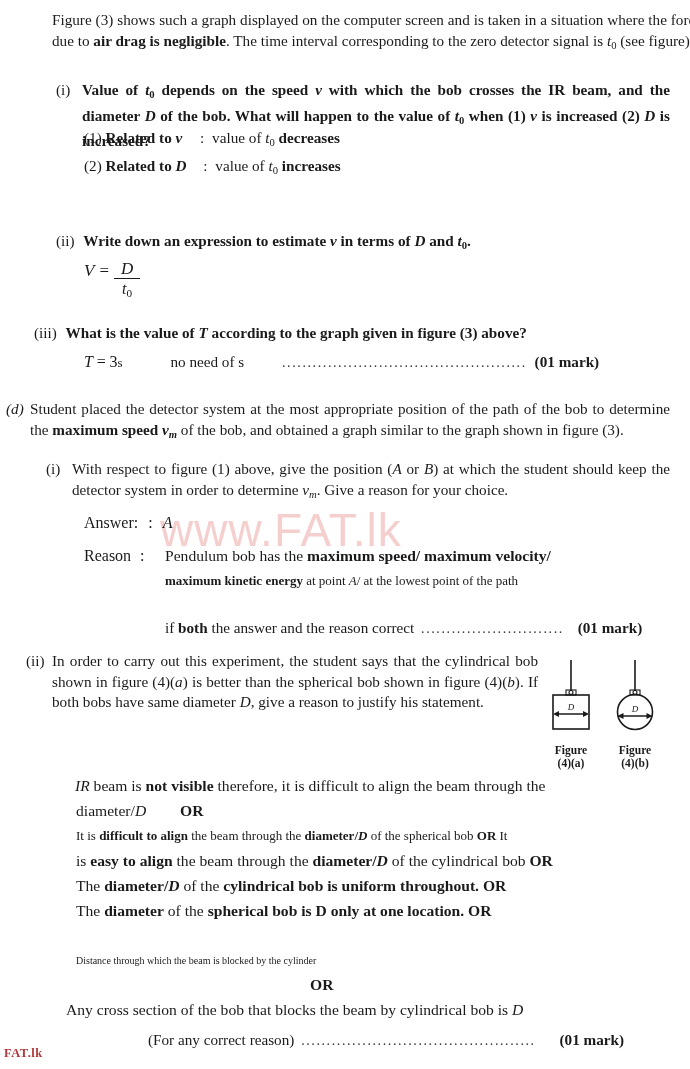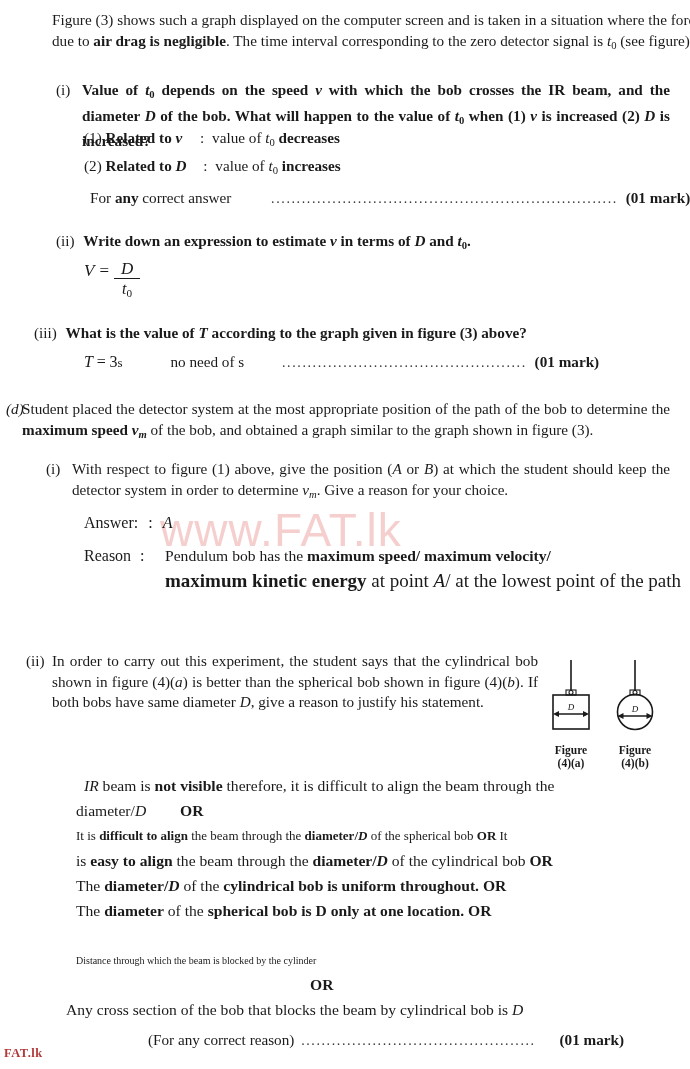--- a/index.html
+++ b/index.html
@@ -152,25 +152,20 @@
   </div>
 
   <div class="line" style="left:84px; top:156px;">
     <span>(2)</span>
     <b>Related to </b><b><i>D</i></b>
     <span style="display:inline-block;width:13px"></span><span>:</span>
     <span style="display:inline-block;width:4px"></span><span>value of </span><i>t</i><span class="subn">0</span>
     <b>increases</b>
   </div>
 
-  <div class="line" style="left:90px; top:188px;">
-    <span>For </span><b>any</b><span> correct answer</span>
-    <span style="display:inline-block;width:36px"></span><span class="dots">....................................................................</span>
-    <span style="display:inline-block;width:4px"></span><span class="mark">(01 mark)</span>
-  </div>
 
   <div class="line" style="left:56px; top:231px;text-align:right;">
     <span>(ii)</span>
     <span style="display:inline-block;width:5px"></span><b>Write down an expression to estimate </b><b><i>v</i></b><b> in terms of </b><b><i>D</i></b><b> and </b><b><i>t</i></b><b class="subn">0</b><b>.</b>
   </div>
 
   <div style="position:absolute; left:84px; top:258px; z-index:2; display:flex; align-items:flex-start;">
     <span style="font-size:17px; font-style:italic; line-height:26px;">V</span>
     <span style="font-size:17px; line-height:26px; margin:0 5px;">=</span>
     <span style="display:inline-block; text-align:center; line-height:1;">
@@ -190,21 +185,21 @@
     <i style="font-size:16px">T</i>
     <span style="font-size:16px">=</span>
     <span style="font-size:16px">3</span><span style="font-size:13px">s</span>
     <span style="display:inline-block;width:44px"></span><span>no need of s</span>
     <span style="display:inline-block;width:34px"></span><span class="dots">................................................</span>
     <span style="display:inline-block;width:4px"></span><span class="mark">(01 mark)</span>
   </div>
 
   <div class="hang" style="left:6px; top:399px; width:664px;">
     <span class="tag" style="width:24px"><i>(d)</i></span>
-    <span class="body" style="margin-left:16px">
+    <span class="body" style="margin-left:24px">
       <span>Student placed the detector system at the most appropriate position of the path of the bob to</span>
       <span>determine the </span><b>maximum speed</b> <b><i>v</i></b><b class="sub">m</b><span> of the bob, and obtained a graph similar to the graph shown in</span>
       <span>figure (3).</span>
     </span>
   </div>
 
   <div class="hang" style="left:46px; top:459px; width:624px;">
     <span class="tag">(i)</span>
     <span class="body">
       <span>With respect to figure (1) above, give the position (</span><i>A</i><span> or </span><i>B</i><span>) at which the student should</span>
@@ -218,24 +213,29 @@
     <span style="display:inline-block;width:6px"></span><i>A</i>
   </div>
 
   <div class="line" style="left:84px; top:546px; font-size:16px;">
     <span>Reason</span>
     <span style="display:inline-block;width:5px"></span><span>:</span>
   </div>
   <div class="line" style="left:165px; top:546px; font-size:15.6px;">
     <span>Pendulum bob has the </span><b>maximum speed/ maximum velocity/</b>
   </div>
-  <div class="line" style="left:165px; top:571px; font-size:19px;">
+  <div class="line" style="left:165px; top:571px; font-size:13px;">
     <b>maximum kinetic energy</b><span> at point </span><i>A</i><span>/ at the lowest point of the path</span>
   </div>
 
+  <div class="line" style="left:165px; top:618px;">
+    <span>if </span><b>both</b><span> the answer and the reason correct</span>
+    <span style="display:inline-block;width:3px"></span><span class="dots">............................</span>
+    <span style="display:inline-block;width:10px"></span><span class="mark">(01 mark)</span>
+  </div>
 
   <div class="hang" style="left:26px; top:651px; width:512px;">
     <span class="tag">(ii)</span>
     <span class="body">
       <span>In order to carry out this experiment, the student says that the cylindrical</span>
       <span>bob shown in figure (4)(</span><i>a</i><span>) is better than the spherical bob shown in figure</span>
       <span>(4)(</span><i>b</i><span>). If both bobs have same diameter </span><i>D</i><span>, give a reason to justify his</span>
       <span>statement.</span>
     </span>
   </div>
@@ -275,21 +275,21 @@
       <polygon points="7.5,56 13.5,53 13.5,59" fill="#1a1a1a"></polygon>
       <polygon points="42.5,56 36.5,53 36.5,59" fill="#1a1a1a"></polygon>
       <text x="25" y="52" font-family="Liberation Serif, serif" font-size="9" font-style="italic" text-anchor="middle" fill="#1a1a1a">D</text>
     </svg>
   </div>
   <div class="figcap" style="left:605px; top:744px;">
     <span>Figure</span>
     <span class="sub2">(4)(b)</span>
   </div>
 
-  <div class="line" style="left:84px; top:776px; font-size:15.6px;">
+  <div class="line" style="left:75px; top:776px; font-size:15.6px;">
     <i>IR</i><span> beam is </span><b>not visible</b><span> therefore, it is difficult to align the beam through the</span>
   </div>
 
   <div class="line" style="left:76px; top:801px; font-size:15.6px;">
     <span>diameter/</span><i>D</i>
     <span style="display:inline-block;width:30px"></span><b>OR</b>
   </div>
 
   <div class="line" style="left:76px; top:826px; font-size:13px;">
     <span>It is </span><b>difficult to align</b><span> the beam through the </span><b>diameter/</b><b><i>D</i></b><span> of the spherical bob </span><b>OR</b><span>  It</span>

